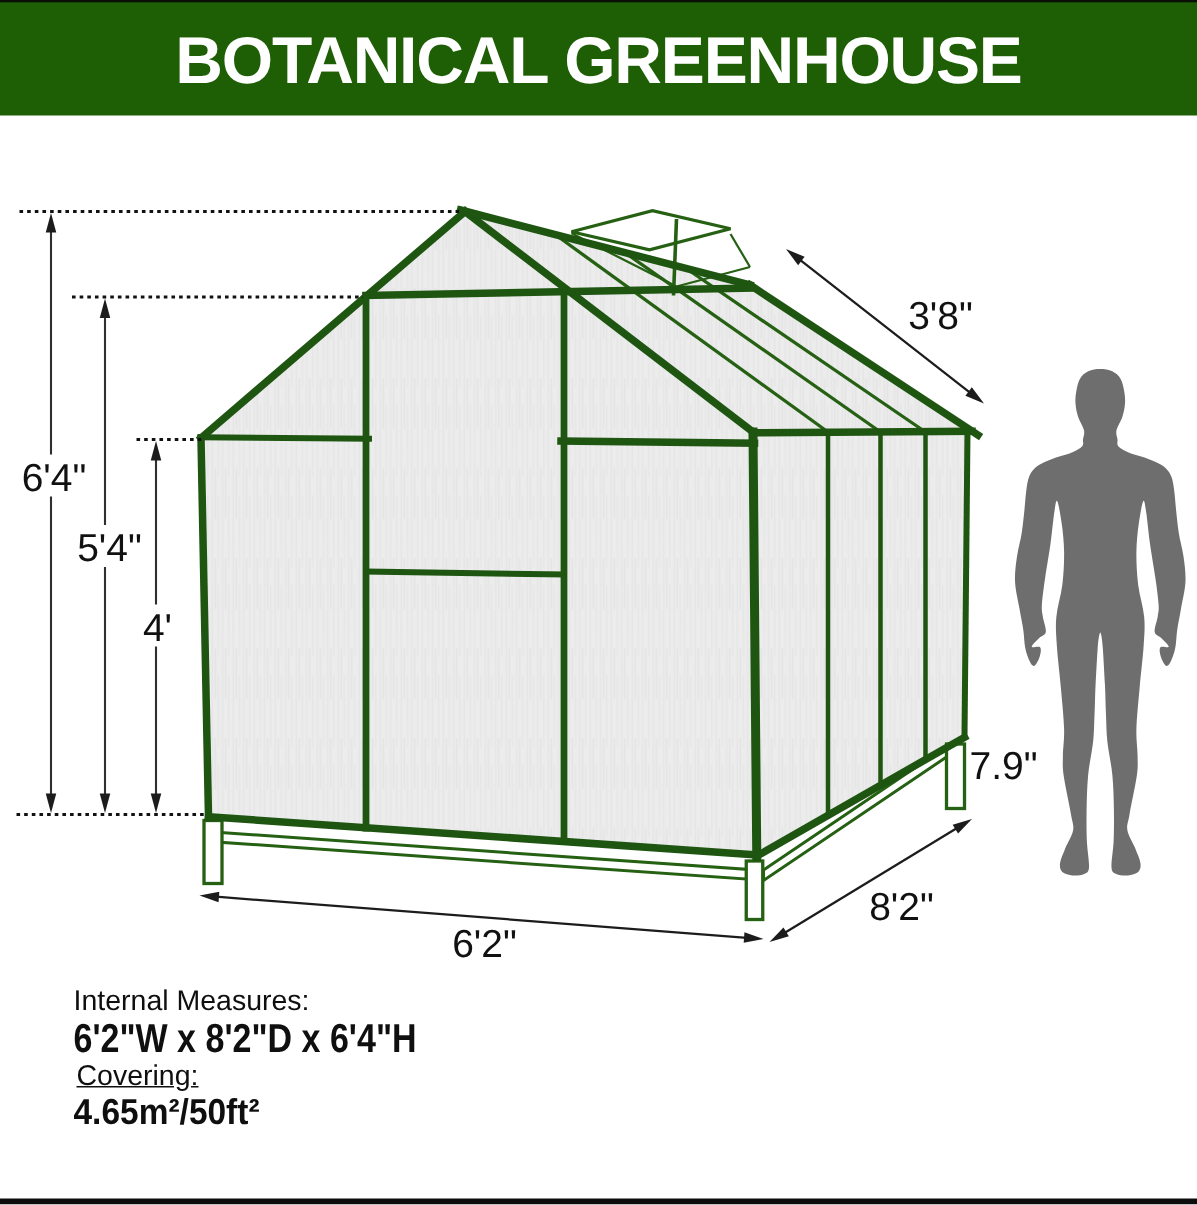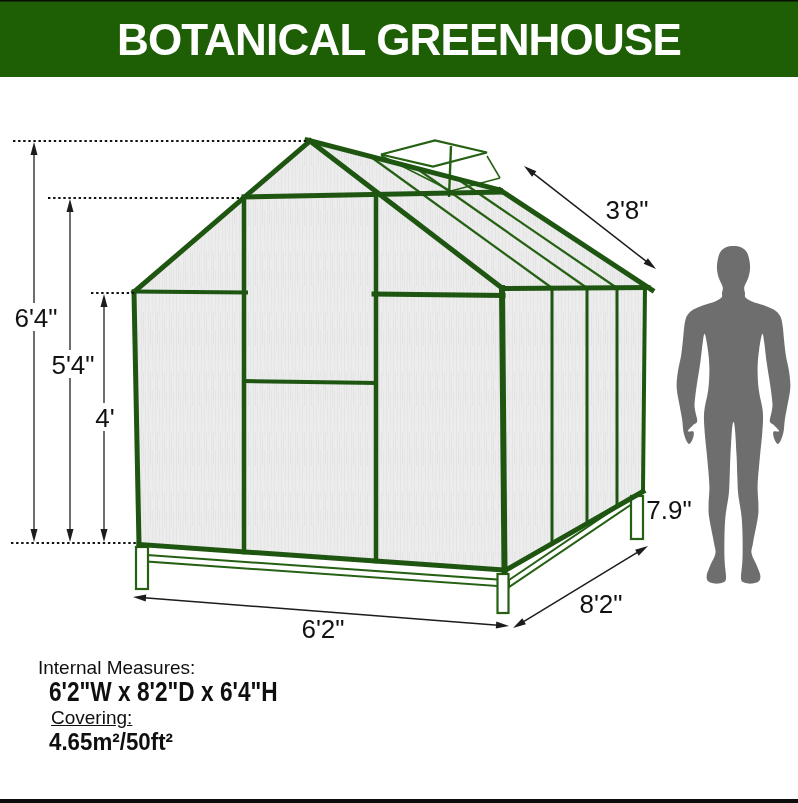--- a/index.html
+++ b/index.html
@@ -171,20 +171,20 @@
   <text x="601" y="613" font-size="26" fill="#111111" text-anchor="middle" font-family="Liberation Sans, sans-serif">8'2"</text>
 
   <text x="669" y="519" font-size="26" fill="#111111" text-anchor="middle" font-family="Liberation Sans, sans-serif">7.9"</text>
 
   <path fill="#6e6e6e" d="M 733.5,246.0 C 736.2,246.0 739.2,246.4 741.5,247.5 C 743.8,248.6 745.7,250.2 747.0,252.5 C 748.3,254.8 749.0,258.2 749.5,261.0 C 750.0,263.8 750.2,266.2 750.0,269.0 C 749.8,271.8 749.2,275.0 748.2,278.0 C 747.2,281.0 744.8,284.5 744.3,287.0 C 743.8,289.5 744.8,291.2 745.0,293.0 C 745.2,294.8 744.3,296.1 745.5,297.5 C 746.7,298.9 749.1,300.2 752.0,301.5 C 754.9,302.8 759.6,303.8 763.0,305.0 C 766.4,306.2 770.1,307.8 772.5,309.0 C 774.9,310.2 776.1,311.0 777.5,312.5 C 778.9,314.0 780.1,315.6 781.0,318.0 C 781.9,320.4 782.3,323.4 782.8,327.0 C 783.3,330.6 783.5,334.8 784.0,339.5 C 784.5,344.2 785.0,349.8 785.8,355.0 C 786.6,360.2 788.2,365.5 789.0,371.0 C 789.8,376.5 790.6,382.2 790.3,388.0 C 790.0,393.8 788.2,400.7 787.3,406.0 C 786.4,411.3 785.4,415.7 784.8,420.0 C 784.2,424.3 784.2,428.5 783.5,432.0 C 782.8,435.5 781.5,439.0 780.5,441.0 C 779.5,443.0 778.4,444.4 777.3,443.8 C 776.2,443.2 774.4,439.6 773.8,437.5 C 773.2,435.4 772.7,432.6 773.6,431.5 C 774.5,430.4 779.1,432.2 779.2,431.2 C 779.3,430.1 775.6,426.8 774.0,425.2 C 772.4,423.6 770.2,423.7 769.8,421.3 C 769.4,418.9 771.4,414.1 771.8,411.0 C 772.2,407.9 772.7,407.3 772.4,403.0 C 772.1,398.7 771.2,391.8 770.2,385.0 C 769.2,378.2 767.6,369.2 766.6,362.0 C 765.6,354.8 764.9,346.7 764.2,342.0 C 763.5,337.3 763.0,332.8 762.2,334.0 C 761.4,335.2 760.0,343.3 759.2,349.0 C 758.4,354.7 757.7,361.2 757.6,368.0 C 757.5,374.8 757.9,382.8 758.8,390.0 C 759.7,397.2 762.2,404.7 762.8,411.5 C 763.4,418.3 762.9,423.2 762.4,431.0 C 761.9,438.8 760.6,448.8 759.8,458.0 C 759.0,467.2 757.8,478.3 757.6,486.0 C 757.4,493.7 758.4,498.8 758.4,504.0 C 758.4,509.2 758.8,510.5 757.9,517.0 C 757.0,523.5 754.0,536.9 753.0,543.0 C 752.0,549.1 751.0,549.8 751.6,553.5 C 752.2,557.2 755.3,561.8 756.8,565.5 C 758.2,569.2 760.0,572.9 760.3,575.5 C 760.6,578.1 760.2,579.9 758.8,581.3 C 757.4,582.6 754.4,583.4 752.0,583.6 C 749.6,583.8 746.0,583.5 744.2,582.6 C 742.4,581.7 741.3,581.9 741.0,578.3 C 740.7,574.7 742.1,567.4 742.4,561.0 C 742.7,554.6 742.7,547.3 742.6,540.0 C 742.5,532.7 742.3,524.7 741.6,517.0 C 740.9,509.3 738.9,500.8 738.2,494.0 C 737.5,487.2 737.6,482.3 737.3,476.0 C 737.0,469.7 737.0,463.3 736.6,456.0 C 736.2,448.7 735.6,437.5 735.2,432.0 C 734.8,426.5 734.4,424.3 734.0,422.8 C 733.6,421.3 733.4,421.3 733.0,422.8 C 732.6,424.3 732.2,426.5 731.8,432.0 C 731.4,437.5 730.8,448.7 730.4,456.0 C 730.0,463.3 730.0,469.7 729.7,476.0 C 729.4,482.3 729.5,487.2 728.8,494.0 C 728.1,500.8 726.1,509.3 725.4,517.0 C 724.7,524.7 724.5,532.7 724.4,540.0 C 724.3,547.3 724.3,554.6 724.6,561.0 C 724.9,567.4 726.3,574.7 726.0,578.3 C 725.7,581.9 724.6,581.7 722.8,582.6 C 721.0,583.5 717.4,583.8 715.0,583.6 C 712.6,583.4 709.6,582.6 708.2,581.3 C 706.8,579.9 706.4,578.1 706.7,575.5 C 707.0,572.9 708.8,569.2 710.2,565.5 C 711.7,561.8 714.8,557.2 715.4,553.5 C 716.0,549.8 715.0,549.1 714.0,543.0 C 713.0,536.9 710.0,523.5 709.1,517.0 C 708.2,510.5 708.6,509.2 708.6,504.0 C 708.6,498.8 709.6,493.7 709.4,486.0 C 709.2,478.3 708.0,467.2 707.2,458.0 C 706.4,448.8 705.1,438.8 704.6,431.0 C 704.1,423.2 703.6,418.3 704.2,411.5 C 704.8,404.7 707.3,397.2 708.2,390.0 C 709.1,382.8 709.5,374.8 709.4,368.0 C 709.3,361.2 708.6,354.7 707.8,349.0 C 707.0,343.3 705.6,335.2 704.8,334.0 C 704.0,332.8 703.5,337.3 702.8,342.0 C 702.1,346.7 701.4,354.8 700.4,362.0 C 699.4,369.2 697.8,378.2 696.8,385.0 C 695.8,391.8 694.9,398.7 694.6,403.0 C 694.3,407.3 694.8,407.9 695.2,411.0 C 695.6,414.1 697.6,418.9 697.2,421.3 C 696.8,423.7 694.6,423.6 693.0,425.2 C 691.4,426.8 687.7,430.1 687.8,431.2 C 687.9,432.2 692.5,430.4 693.4,431.5 C 694.3,432.6 693.8,435.4 693.2,437.5 C 692.6,439.6 690.8,443.2 689.7,443.8 C 688.6,444.4 687.5,443.0 686.5,441.0 C 685.5,439.0 684.2,435.5 683.5,432.0 C 682.8,428.5 682.8,424.3 682.2,420.0 C 681.6,415.7 680.6,411.3 679.7,406.0 C 678.8,400.7 677.0,393.8 676.7,388.0 C 676.4,382.2 677.2,376.5 678.0,371.0 C 678.8,365.5 680.4,360.2 681.2,355.0 C 682.0,349.8 682.5,344.2 683.0,339.5 C 683.5,334.8 683.7,330.6 684.2,327.0 C 684.7,323.4 685.1,320.4 686.0,318.0 C 686.9,315.6 688.1,314.0 689.5,312.5 C 690.9,311.0 692.1,310.2 694.5,309.0 C 696.9,307.8 700.6,306.2 704.0,305.0 C 707.4,303.8 712.1,302.8 715.0,301.5 C 717.9,300.2 720.3,298.9 721.5,297.5 C 722.7,296.1 721.8,294.8 722.0,293.0 C 722.2,291.2 723.2,289.5 722.7,287.0 C 722.2,284.5 719.8,281.0 718.8,278.0 C 717.8,275.0 717.2,271.8 717.0,269.0 C 716.8,266.2 717.0,263.8 717.5,261.0 C 718.0,258.2 718.7,254.8 720.0,252.5 C 721.3,250.2 723.2,248.6 725.5,247.5 C 727.8,246.4 730.8,246.0 733.5,246.0 Z"></path>
 
   <rect x="0" y="799" width="798" height="4" fill="#0c0c0c"></rect>
 </svg>
 
 
-<div style="position:absolute;left:38px;top:657px;font-size:19px;color:#0f0f0f;">Internal Measures:</div>
+<div style="position:absolute;left:49px;top:657px;font-size:19px;color:#0f0f0f;">Internal Measures:</div>
 
 <div style="position:absolute;left:49px;top:677px;font-size:27px;font-weight:bold;color:#0f0f0f;transform:scaleX(0.84);transform-origin:left top;white-space:nowrap;">6'2"W x 8'2"D x 6'4"H</div>
 
 <div style="position:absolute;left:51px;top:707px;font-size:19px;color:#0f0f0f;text-decoration:underline;">Covering:</div>
 
 <div style="position:absolute;left:49px;top:728px;font-size:24px;font-weight:bold;color:#0f0f0f;transform:scaleX(0.93);transform-origin:left top;white-space:nowrap;">4.65m²/50ft²</div>
 </div>
 
 </body></html>

